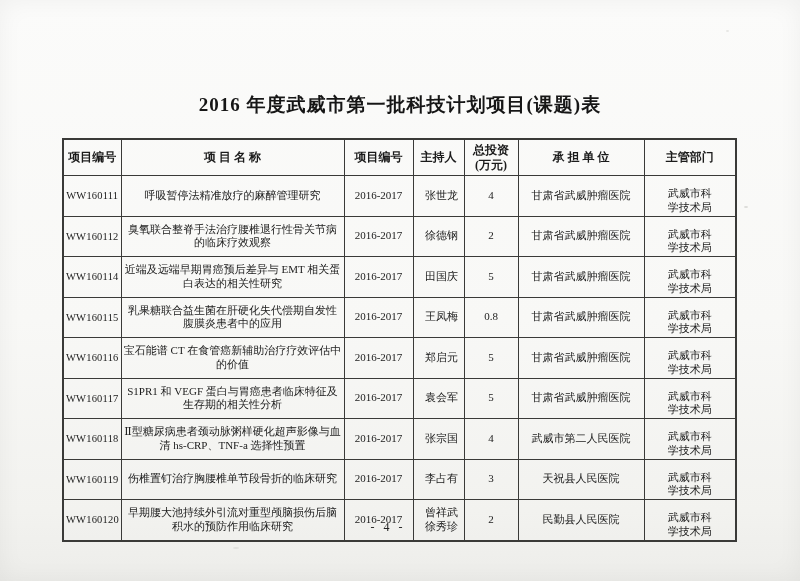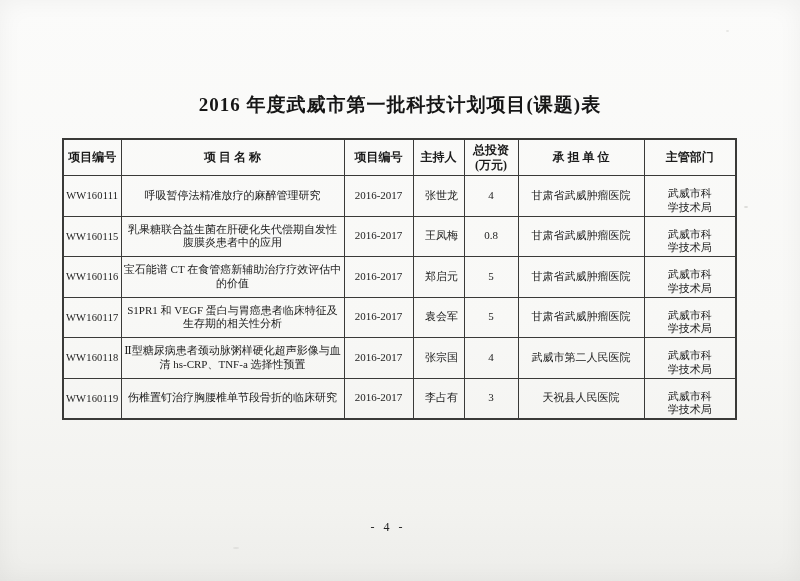--- a/index.html
+++ b/index.html
@@ -129,20 +129,38 @@
       <tr class="data-row">
         <td class="cell-id">WW160111</td>
         <td>呼吸暂停法精准放疗的麻醉管理研究</td>
         <td>2016-2017</td>
         <td class="cell-leader">张世龙</td>
         <td class="cell-invest">4</td>
         <td>甘肃省武威肿瘤医院</td>
         <td><span class="wrap-4">武威市科学技术局</span></td>
       </tr>
       <tr class="data-row">
+        <td class="cell-id">WW160112</td>
+        <td>臭氧联合整脊手法治疗腰椎退行性骨关节病的临床疗效观察</td>
+        <td>2016-2017</td>
+        <td class="cell-leader">徐德钢</td>
+        <td class="cell-invest">2</td>
+        <td>甘肃省武威肿瘤医院</td>
+        <td><span class="wrap-4">武威市科学技术局</span></td>
+      </tr>
+      <tr class="data-row">
+        <td class="cell-id">WW160114</td>
+        <td>近端及远端早期胃癌预后差异与 EMT 相关蛋白表达的相关性研究</td>
+        <td>2016-2017</td>
+        <td class="cell-leader">田国庆</td>
+        <td class="cell-invest">5</td>
+        <td>甘肃省武威肿瘤医院</td>
+        <td><span class="wrap-4">武威市科学技术局</span></td>
+      </tr>
+      <tr class="data-row">
         <td class="cell-id">WW160115</td>
         <td>乳果糖联合益生菌在肝硬化失代偿期自发性腹膜炎患者中的应用</td>
         <td>2016-2017</td>
         <td class="cell-leader">王凤梅</td>
         <td class="cell-invest">0.8</td>
         <td>甘肃省武威肿瘤医院</td>
         <td><span class="wrap-4">武威市科学技术局</span></td>
       </tr>
       <tr class="data-row">
         <td class="cell-id">WW160116</td>
@@ -173,20 +191,30 @@
       </tr>
       <tr class="data-row">
         <td class="cell-id">WW160119</td>
         <td>伤椎置钉治疗胸腰椎单节段骨折的临床研究</td>
         <td>2016-2017</td>
         <td class="cell-leader">李占有</td>
         <td class="cell-invest">3</td>
         <td>天祝县人民医院</td>
         <td><span class="wrap-4">武威市科学技术局</span></td>
       </tr>
+      <tr class="data-row">
+        <td class="cell-id">WW160120</td>
+        <td>早期腰大池持续外引流对重型颅脑损伤后脑积水的预防作用临床研究</td>
+        <td>2016-2017</td>
+        <td class="cell-leader">曾祥武
+徐秀珍</td>
+        <td class="cell-invest">2</td>
+        <td>民勤县人民医院</td>
+        <td><span class="wrap-4">武威市科学技术局</span></td>
+      </tr>
     </tbody>
   </table>
 
   <div class="page-number">- 4 -</div>
 
   <div class="speck speck-a"></div>
   <div class="speck speck-b"></div>
   <div class="speck speck-c"></div>
 
 </div>

